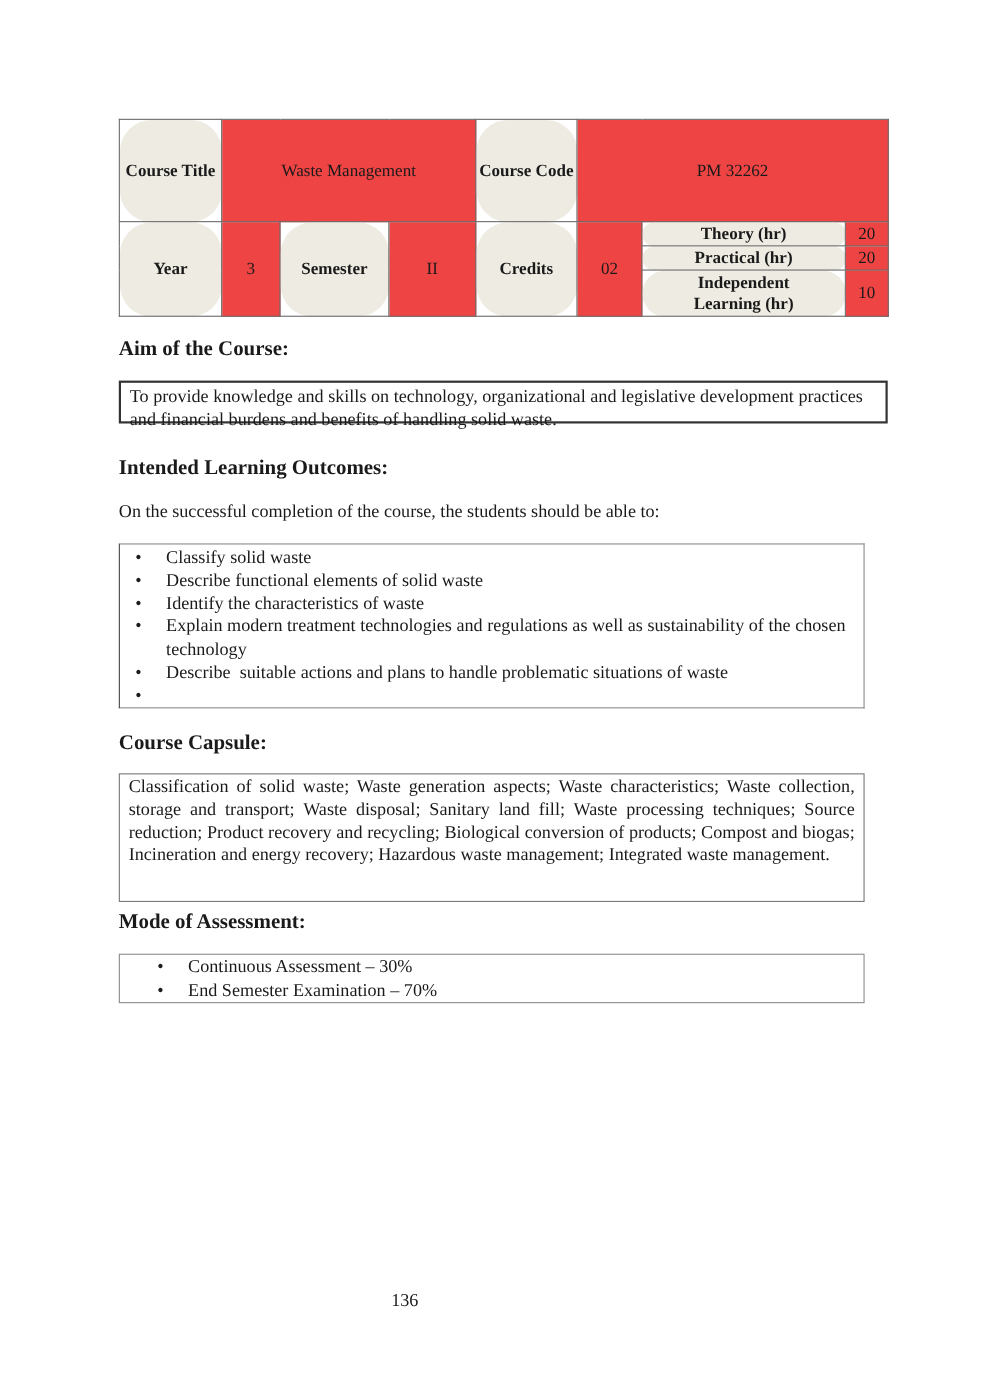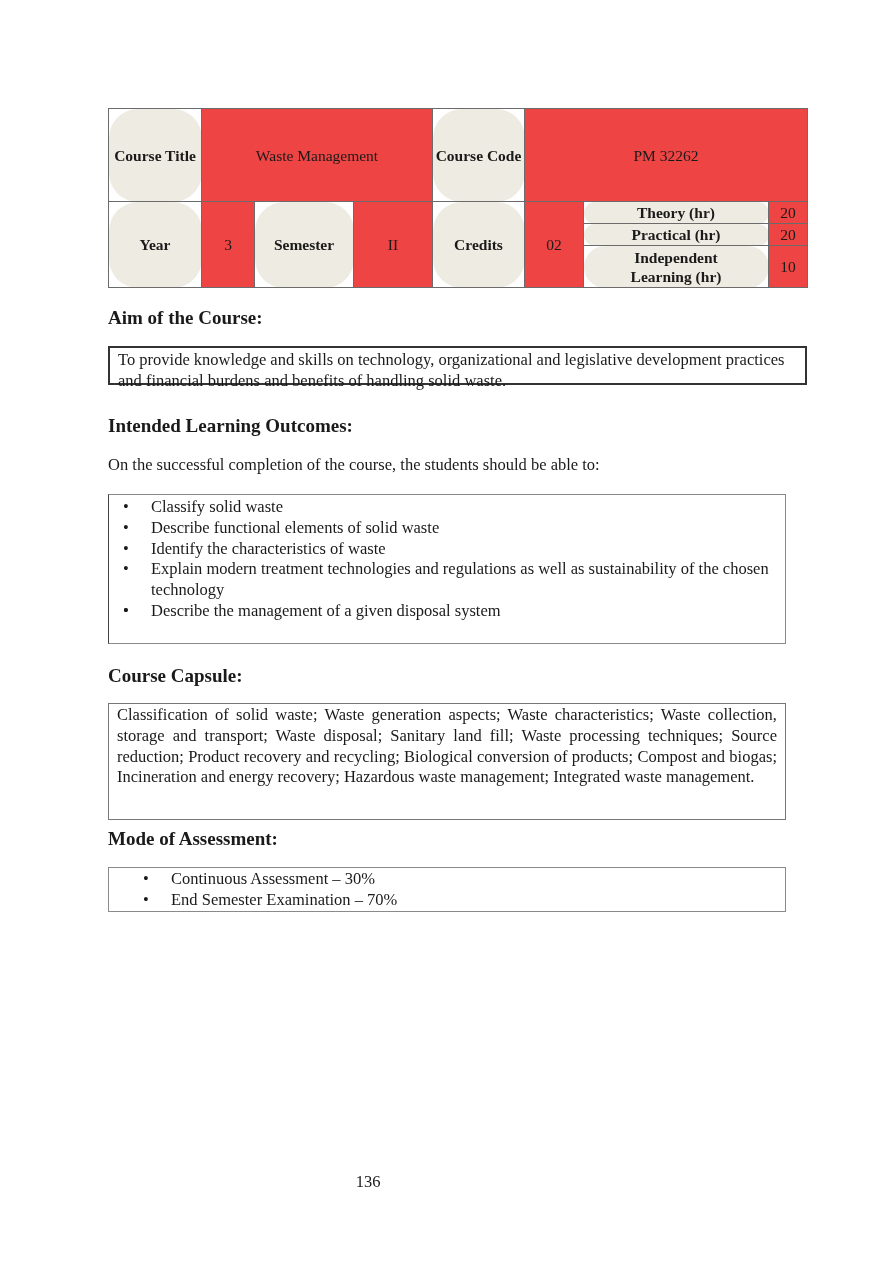--- a/index.html
+++ b/index.html
@@ -95,22 +95,22 @@
 
 <div class="section-title" style="top:415px;">Intended Learning Outcomes:</div>
 <div class="para" style="top:455px;">On the successful completion of the course, the students should be able to:</div>
 
 <div class="box ilo-box">
   <ul>
     <li><span class="bullet">•</span><span>Classify solid waste</span></li>
     <li><span class="bullet">•</span><span>Describe functional elements of solid waste</span></li>
     <li><span class="bullet">•</span><span>Identify the characteristics of waste</span></li>
     <li><span class="bullet">•</span><span>Explain modern treatment technologies and regulations as well as sustainability of the chosen technology</span></li>
+    <li><span class="bullet">•</span><span style="white-space:pre;">Describe  suitable actions and plans to handle problematic situations of waste</span></li>
     <li><span class="bullet">•</span></li>
-    <li><span class="bullet">•</span><span>Describe the management of a given disposal system</span></li>
   </ul>
 </div>
 
 <div class="section-title" style="top:665px;">Course Capsule:</div>
 <div class="box capsule-box">Classification of solid waste; Waste generation aspects; Waste characteristics; Waste collection, storage and transport; Waste disposal; Sanitary land fill; Waste processing techniques; Source reduction; Product recovery and recycling; Biological conversion of products; Compost and biogas; Incineration and energy recovery; Hazardous waste management; Integrated waste management.</div>
 
 <div class="section-title" style="top:828px;">Mode of Assessment:</div>
 <div class="box assess-box">
   <ul>
     <li><span class="bullet">•</span><span>Continuous Assessment – 30%</span></li>

